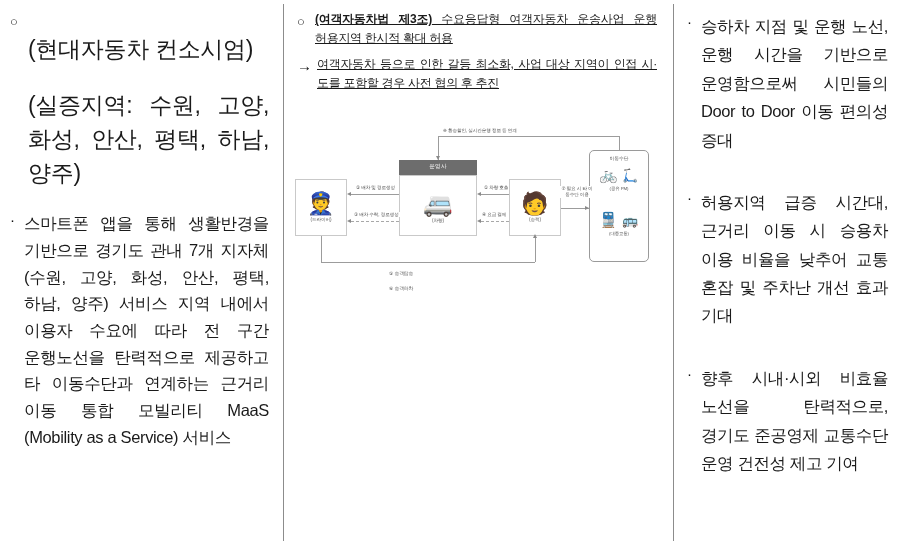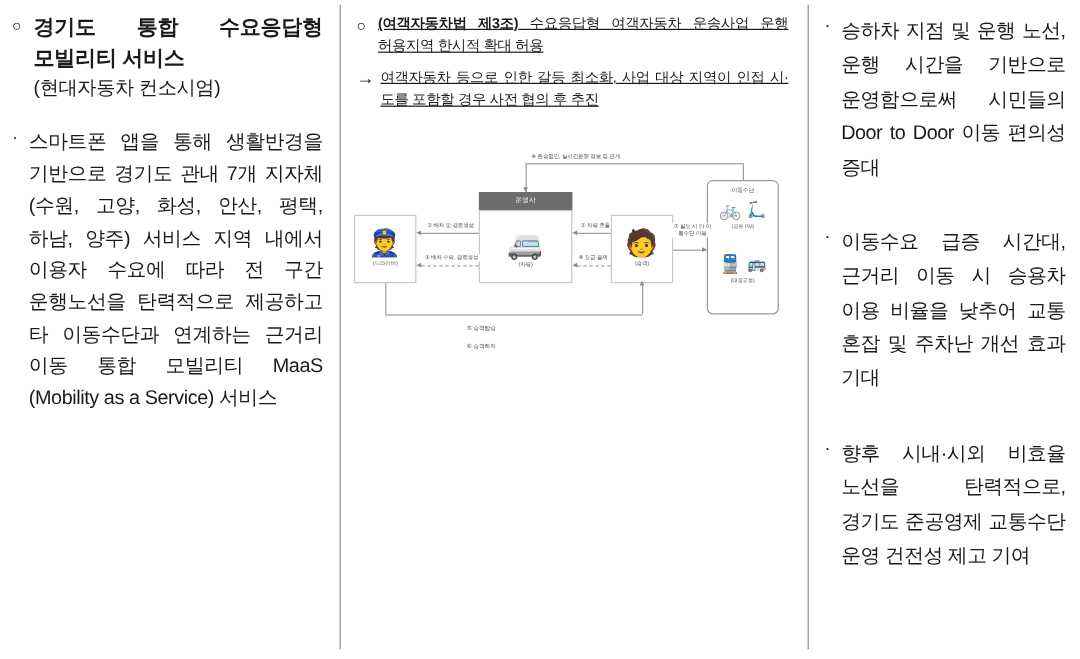--- a/index.html
+++ b/index.html
@@ -83,24 +83,25 @@
   .txt > p { margin: 0; }
 
   
   .col-left .head {
     font-size: 17.5px;
     font-weight: 700;
     line-height: 1.48;
     letter-spacing: -0.2px;
   }
   .col-left .sub {
-    font-size: 16px;
+    font-size: 23px;
     font-weight: 400;
     line-height: 1.48;
     letter-spacing: -0.3px;
+    margin-top: 22px;
   }
   .col-left .body {
     font-size: 16.5px;
     line-height: 1.62;
     letter-spacing: -0.35px;
   }
 
   
   .col-mid .body {
     font-size: 12px;
@@ -273,22 +274,22 @@
 <div class="page">
 
   <div class="divider d1"></div>
   <div class="divider d2"></div>
 
   <div class="col col-left">
 
     <div class="blk">
       <span class="mark mark-circle">○</span>
       <div class="txt">
-        <p class="head">경기도 통합 수요응답형 모빌리티 서비스</p>
         <p class="sub">(현대자동차 컨소시엄)</p>
+        <p class="sub">(실증지역: 수원, 고양, 화성, 안산, 평택, 하남, 양주)</p>
       </div>
     </div>
 
     <div class="blk" style="margin-top:20px;">
       <span class="mark mark-dot">·</span>
       <div class="txt">
         <p class="body">스마트폰 앱을 통해 생활반경을 기반으로 경기도 관내 7개 지자체(수원, 고양, 화성, 안산, 평택, 하남, 양주) 서비스 지역 내에서 이용자 수요에 따라 전 구간 운행노선을 탄력적으로 제공하고 타 이동수단과 연계하는 근거리 이동 통합 모빌리티 MaaS (Mobility as a Service) 서비스</p>
       </div>
     </div>
 
@@ -394,21 +395,21 @@
     <div class="blk">
       <span class="mark mark-dot">·</span>
       <div class="txt">
         <p class="body">승하차 지점 및 운행 노선, 운행 시간을 기반으로 운영함으로써 시민들의 Door to Door 이동 편의성 증대</p>
       </div>
     </div>
 
     <div class="blk" style="margin-top:34px;">
       <span class="mark mark-dot">·</span>
       <div class="txt">
-        <p class="body">이동수요 급증 시간대, 근거리 이동 시 승용차 이용 비율을 낮추어 교통 혼잡 및 주차난 개선 효과 기대</p>
+        <p class="body">허용지역 급증 시간대, 근거리 이동 시 승용차 이용 비율을 낮추어 교통 혼잡 및 주차난 개선 효과 기대</p>
       </div>
     </div>
 
     <div class="blk" style="margin-top:34px;">
       <span class="mark mark-dot">·</span>
       <div class="txt">
         <p class="body">향후 시내·시외 비효율 노선을 탄력적으로, 경기도 준공영제 교통수단 운영 건전성 제고 기여</p>
       </div>
     </div>
 

